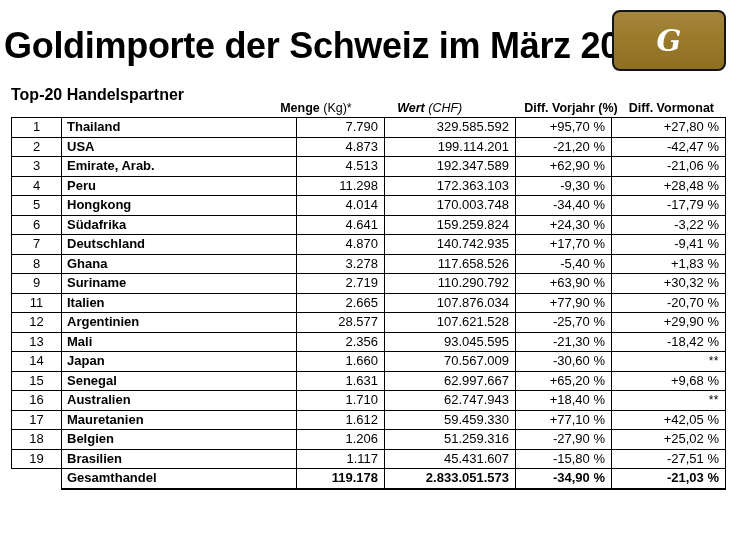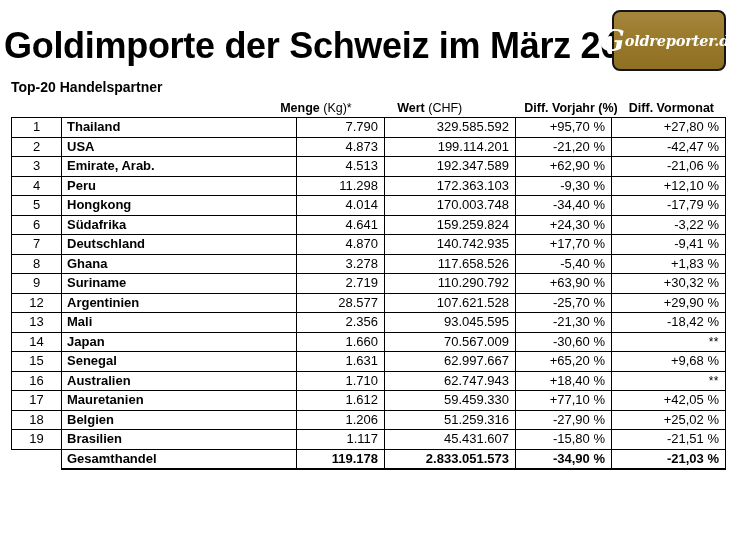--- a/index.html
+++ b/index.html
@@ -29,34 +29,34 @@
   .logo-g {
     font-family: "DejaVu Serif", serif; font-style: italic; font-weight: bold;
     font-size: 29px; line-height: 0.9; margin-right: 0px; margin-top: 2px;
   }
   .logo-rest {
     font-family: "DejaVu Serif", serif; font-style: italic; font-weight: bold;
     font-size: 14.5px; letter-spacing: -0.2px;
   }
 
   .subtitle {
-    position: absolute; left: 11px; top: 79px;
-    font-size: 14px; font-weight: bold;
+    position: absolute; left: 11px; top: 86px;
+    font-size: 16px; font-weight: bold;
   }
 
   .col-headers {
     position: absolute; left: 11px; top: 98px; width: 715px; height: 17px;
     display: flex; align-items: flex-end;
     font-size: 12.5px; font-weight: bold; white-space: nowrap;
   }
   .ch { box-sizing: border-box; text-align: right; padding-right: 4px; }
   .ch-rank     { width: 50px; }
   .ch-country  { width: 235px; }
   .ch-menge    { width: 88px;  padding-right: 3px; }
-  .ch-wert     { width: 131px; padding-right: 14px; }
+  .ch-wert     { width: 131px; padding-right: 14px; font-style: italic; }
   .ch-vorjahr  { width: 96px;  padding-right: 4px; margin-left: 48px; }
   .ch-vormonat { width: 114px; padding-right: 12px; margin-top: 8px; }
   .hdr-light { font-weight: normal; margin-top: 15px; }
 
   .tablewrap { position: absolute; left: 11px; top: 117px; }
   table { border-collapse: collapse; table-layout: fixed; }
   td {
     border: 1.5px solid #000;
     height: 18.5px; line-height: 18.5px;
     font-size: 13px; padding: 0;
@@ -71,21 +71,20 @@
 </style>
 </head>
 <body>
 
 <div class="page">
 
   <div class="title">Goldimporte der Schweiz im März 2019</div>
 
   <div class="logo">
     <span class="logo-g">G</span>
-      <span class="logo-rest">oldreporter.de</span>
   </div>
 
   <div class="subtitle">Top-20 Handelspartner</div>
 
   <div class="col-headers">
     <span class="ch ch-rank"></span>
     <span class="ch ch-country"></span>
     <span class="ch ch-menge"><b>Menge</b> <span class="hdr-light">(Kg)*</span></span>
     <span class="ch ch-wert"><b>Wert</b> <span class="hdr-light">(CHF)</span></span>
     <span class="ch ch-vorjahr">Diff. Vorjahr (%)</span>
@@ -126,21 +125,21 @@
             <td class="td-num">192.347.589</td>
             <td class="td-num">+62,90 %</td>
             <td class="td-num">-21,06 %</td>
           </tr>
           <tr>
             <td class="td-rank">4</td>
             <td class="td-country">Peru</td>
             <td class="td-num">11.298</td>
             <td class="td-num">172.363.103</td>
             <td class="td-num">-9,30 %</td>
-            <td class="td-num">+12,10 %</td>
+            <td class="td-num">+28,48 %</td>
           </tr>
           <tr>
             <td class="td-rank">5</td>
             <td class="td-country">Hongkong</td>
             <td class="td-num">4.014</td>
             <td class="td-num">170.003.748</td>
             <td class="td-num">-34,40 %</td>
             <td class="td-num">-17,79 %</td>
           </tr>
           <tr>
@@ -169,20 +168,28 @@
           </tr>
           <tr>
             <td class="td-rank">9</td>
             <td class="td-country">Suriname</td>
             <td class="td-num">2.719</td>
             <td class="td-num">110.290.792</td>
             <td class="td-num">+63,90 %</td>
             <td class="td-num">+30,32 %</td>
           </tr>
           <tr>
+            <td class="td-rank">11</td>
+            <td class="td-country">Italien</td>
+            <td class="td-num">2.665</td>
+            <td class="td-num">107.876.034</td>
+            <td class="td-num">+77,90 %</td>
+            <td class="td-num">-20,70 %</td>
+          </tr>
+          <tr>
             <td class="td-rank">12</td>
             <td class="td-country">Argentinien</td>
             <td class="td-num">28.577</td>
             <td class="td-num">107.621.528</td>
             <td class="td-num">-25,70 %</td>
             <td class="td-num">+29,90 %</td>
           </tr>
           <tr>
             <td class="td-rank">13</td>
             <td class="td-country">Mali</td>
@@ -230,21 +237,21 @@
             <td class="td-num">51.259.316</td>
             <td class="td-num">-27,90 %</td>
             <td class="td-num">+25,02 %</td>
           </tr>
           <tr>
             <td class="td-rank">19</td>
             <td class="td-country">Brasilien</td>
             <td class="td-num">1.117</td>
             <td class="td-num">45.431.607</td>
             <td class="td-num">-15,80 %</td>
-            <td class="td-num">-21,51 %</td>
+            <td class="td-num">-27,51 %</td>
           </tr>
           <tr class="total-row">
             <td class="td-blank"></td>
             <td class="td-country">Gesamthandel</td>
             <td class="td-num">119.178</td>
             <td class="td-num">2.833.051.573</td>
             <td class="td-num">-34,90 %</td>
             <td class="td-num">-21,03 %</td>
           </tr>
         </tbody>

